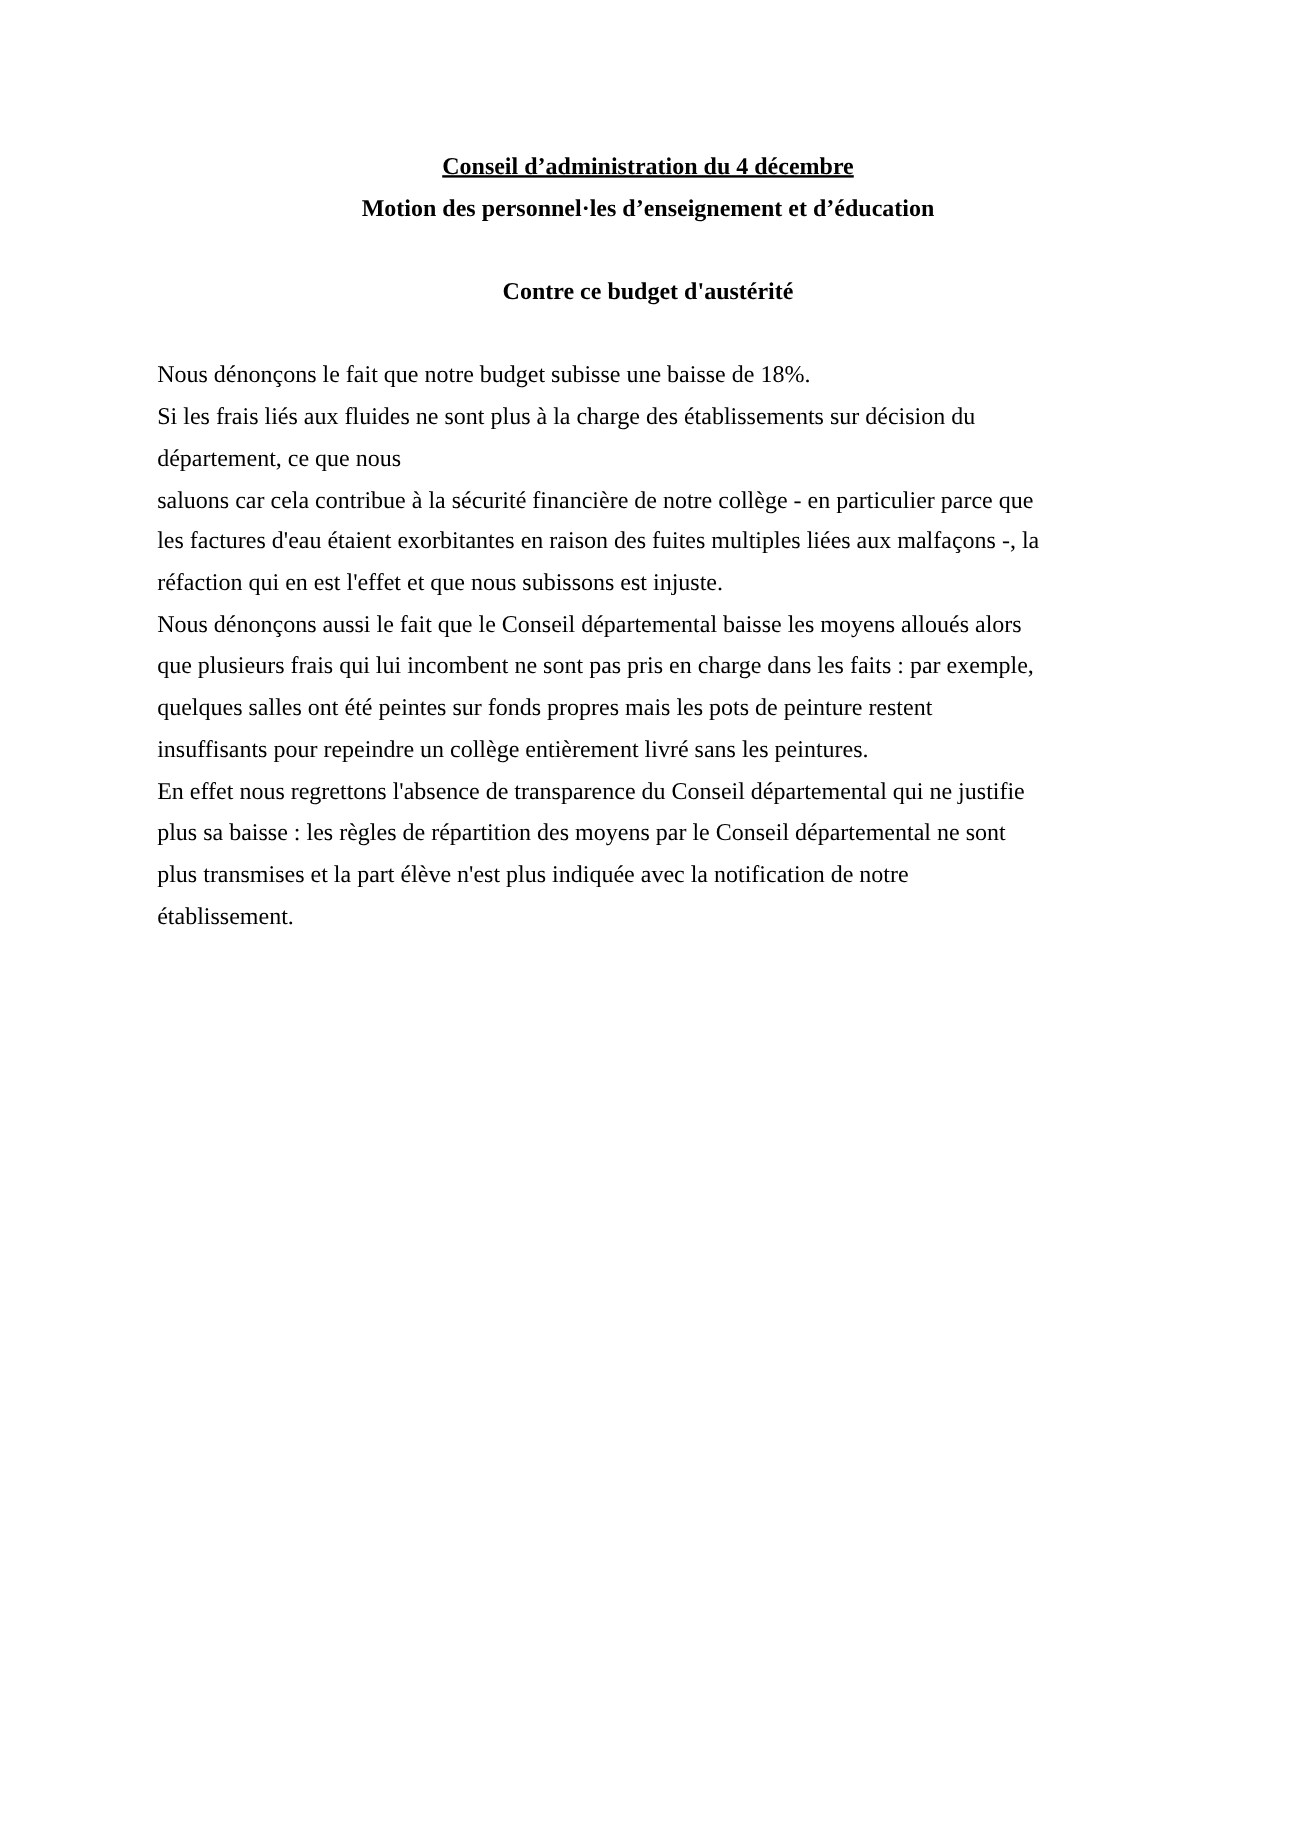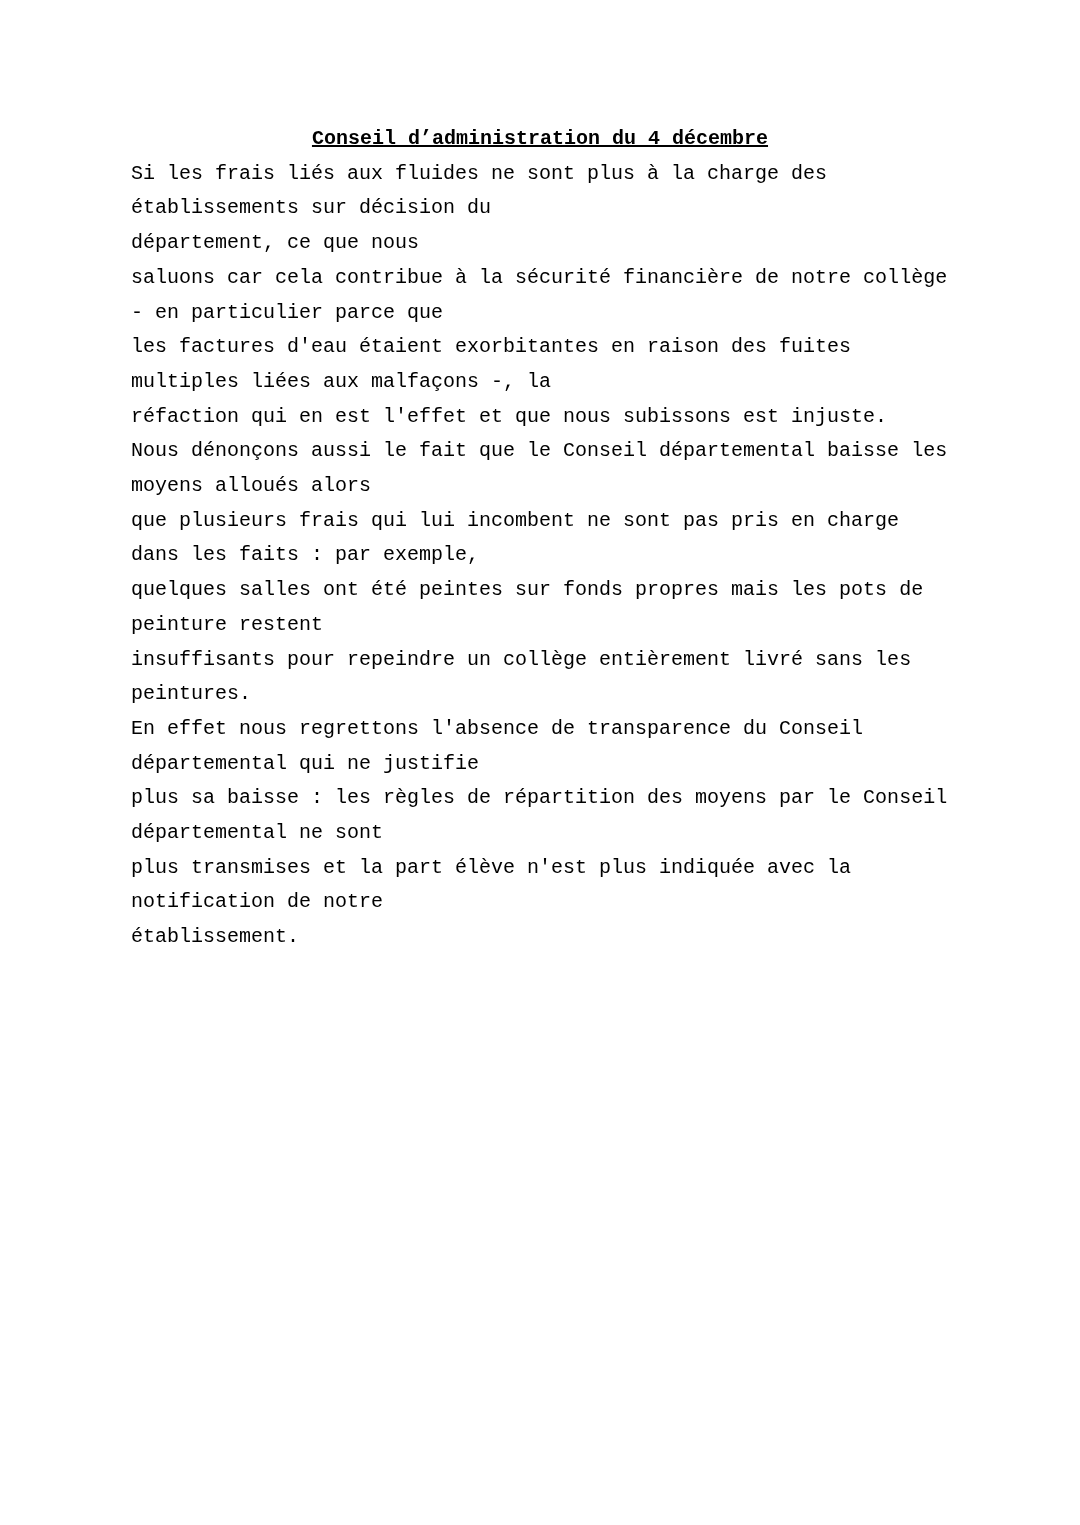--- a/index.html
+++ b/index.html
@@ -12,21 +12,21 @@
     height: 1525px;
     background: #ffffff;
     overflow: hidden;
   }
   .page {
     position: relative;
     width: 1080px;
     height: 1128px;
     background: var(--page-bg, #ffffff);
     color: var(--page-fg, #000000);
-    font-family: Liberation Mono, monospace;
+    font-family: Liberation Serif, serif;
     font-size: 20px;
     line-height: 34.7px;
   }
   .content {
     position: absolute;
     left: 131px;
     top: 122px;
     width: 818px;
   }
   .heading {
@@ -47,22 +47,25 @@
   }
 </style>
 </head>
 <body>
 
 <div class="page" style="--page-bg: #ffffff; --page-fg: #000000;">
   <div class="content">
 
     <div class="heading underlined">Conseil d’administration du 4 décembre</div>
 
+    <div class="heading gap-after">Motion des personnel·les d’enseignement et d’éducation</div>
 
+    <div class="heading gap-after">Contre ce budget d'austérité</div>
 
+    <p class="body-par gap-after">Nous dénonçons le fait que notre budget subisse une baisse de 18%.</p>
 
     <p class="body-par gap-after">Si les frais liés aux fluides ne sont plus à la charge des établissements sur décision du
 département, ce que nous
 saluons car cela contribue à la sécurité financière de notre collège - en particulier parce que
 les factures d'eau étaient exorbitantes en raison des fuites multiples liées aux malfaçons -, la
 réfaction qui en est l'effet et que nous subissons est injuste.</p>
 
     <p class="body-par">Nous dénonçons aussi le fait que le Conseil départemental baisse les moyens alloués alors
 que plusieurs frais qui lui incombent ne sont pas pris en charge dans les faits : par exemple,
 quelques salles ont été peintes sur fonds propres mais les pots de peinture restent

